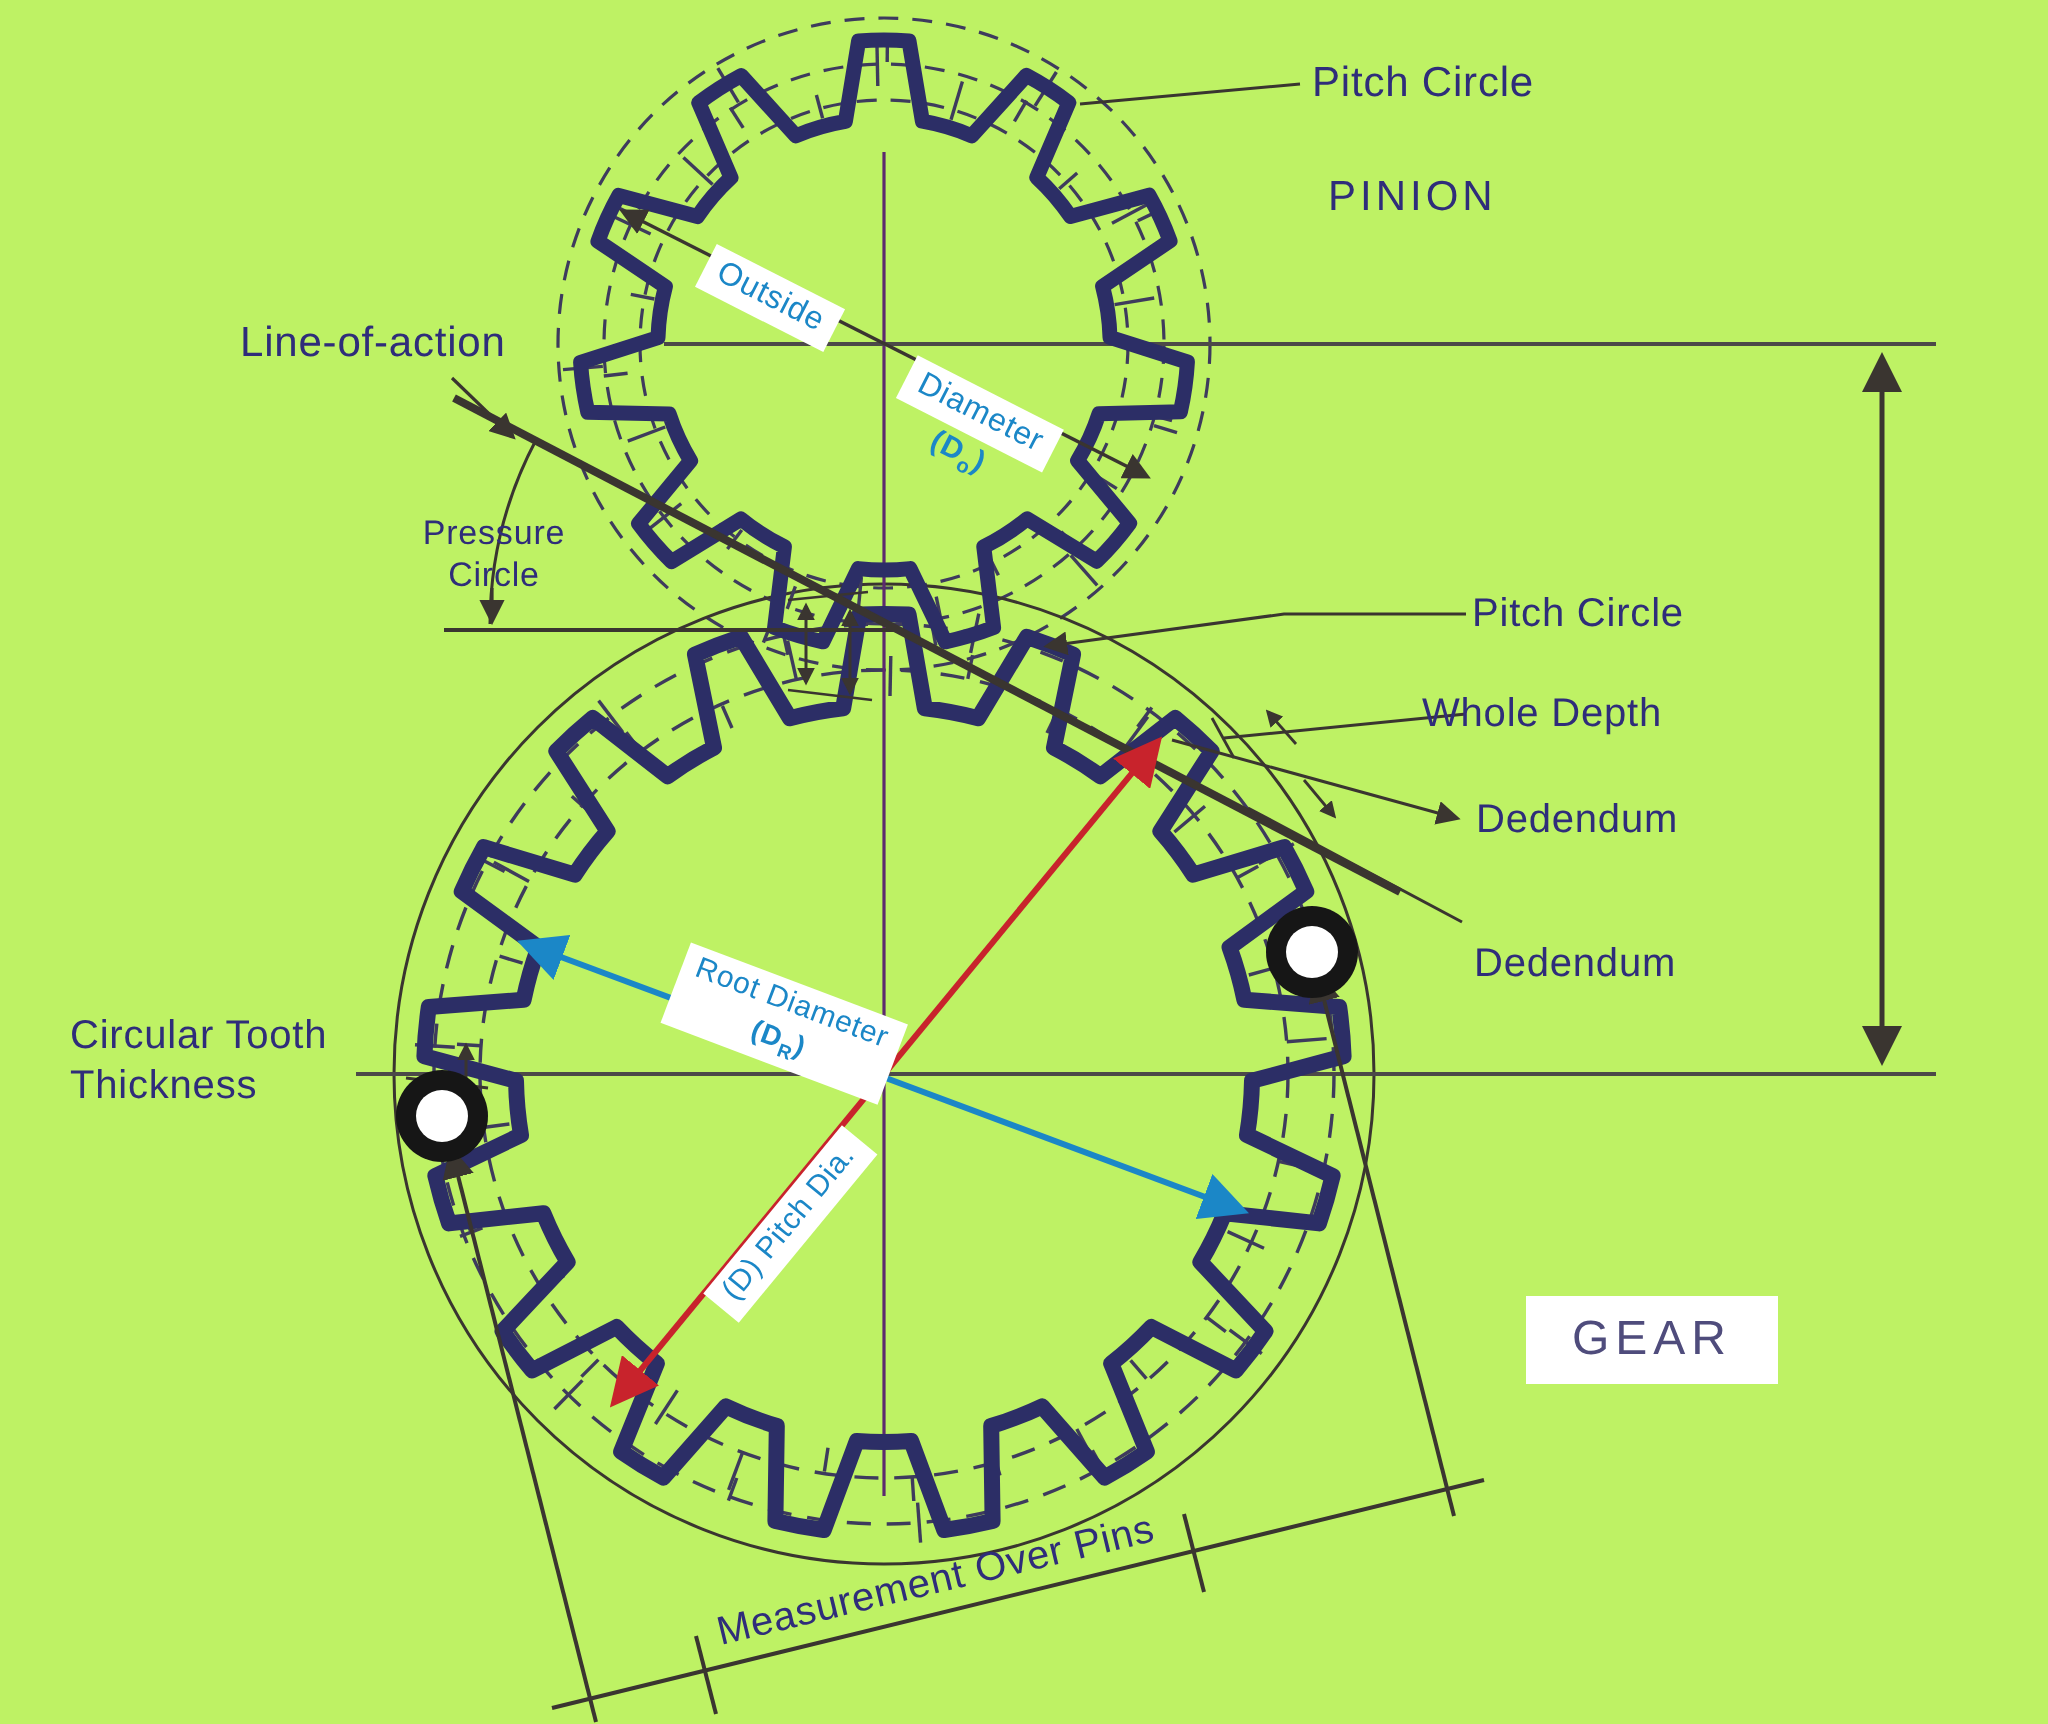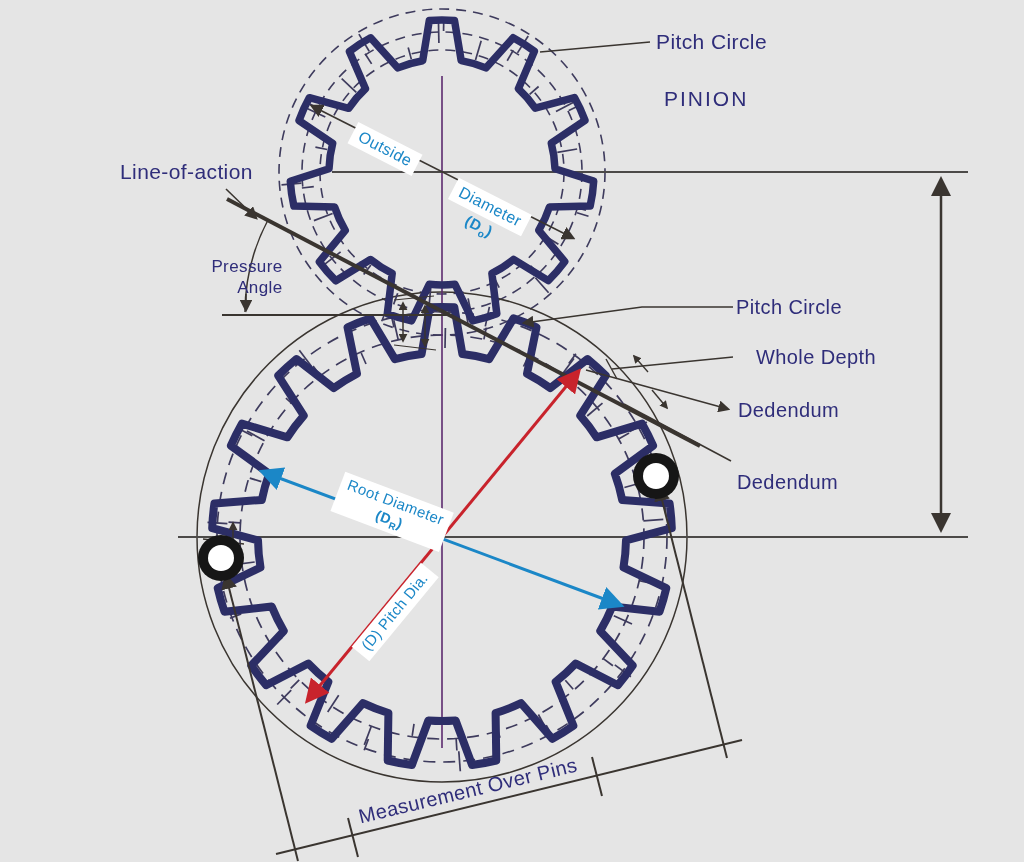--- a/index.html
+++ b/index.html
@@ -1,20 +1,20 @@
 <!DOCTYPE html>
 <html style="--navy: #2c2e66; --tnavy: #2f2d7a; --blue: #1b87c7; --red: #c8232c; --dark: #3a3530; --gray: #4c4a48; --purple: #5c2a6e; --hatch: #3e3b5d;"><head>
 <meta charset="utf-8">
 <style>
   :root{
     --navy:#2c2e66; --tnavy:#2f2d7a; --blue:#1b87c7; --red:#c8232c;
     --dark:#3a3530; --gray:#4c4a48; --purple:#5c2a6e; --hatch:#3e3b5d;
   }
   html,body{margin:0;padding:0;background:#fff;}
-  .stage{position:relative;width:1024px;height:862px;background:#e5e5e5;overflow:hidden;
+  .stage{position:relative;width:1024px;height:862px;background:#bef264;overflow:hidden;
          font-family:"Liberation Sans",sans-serif;}
   .stage svg{position:absolute;left:0;top:0;}
   svg line,svg path,svg circle,svg polyline{fill:none;}
   .s-navy{stroke:var(--navy);} .s-dark{stroke:var(--dark);} .s-gray{stroke:var(--gray);}
   .s-purple{stroke:var(--purple);} .s-red{stroke:var(--red);} .s-blue{stroke:var(--blue);}
   .s-hatch{stroke:var(--hatch);}
   .f-dark{fill:var(--dark);stroke:none;} .f-red{fill:var(--red);stroke:none;}
   .f-blue{fill:var(--blue);stroke:none;}
   .pin-outer{fill:#161616;stroke:none;} .pin-inner{fill:#fff;stroke:none;}
   .lbl{position:absolute;color:var(--tnavy);font-size:20px;letter-spacing:.4px;
@@ -188,45 +188,50 @@
     <circle class="pin-inner" cx="656" cy="476" r="13"></circle>
   </g>
 </svg>
 
 <div class="lbl big" style="left:656px;top:29px">Pitch Circle</div>
 
 <div class="lbl big" style="left:664px;top:86px;letter-spacing:2px">PINION</div>
 
 <div class="lbl big" style="left:120px;top:159px">Line-of-action</div>
 
-<div class="lbl ctr" style="left:247px;top:277px;font-size:17px;text-align:right">
+<div class="lbl ctr" style="left:247px;top:277px;font-size:17px;text-align:center">
   <div>Pressure</div>
-  <div>Angle</div>
+  <div>Circle</div>
 </div>
 
 
 <div class="lbl" style="left:736px;top:295px">Pitch Circle</div>
 
-<div class="lbl" style="left:756px;top:345px">Whole Depth</div>
+<div class="lbl" style="left:711px;top:345px">Whole Depth</div>
 
 <div class="lbl" style="left:738px;top:398px">Dedendum</div>
 
 <div class="lbl" style="left:737px;top:470px">Dedendum</div>
 
+<div class="lbl" style="left:35px;top:506px">
+  <div>Circular Tooth</div>
+  <div>Thickness</div>
+</div>
 
 <div class="lbl ctr whitebox bluetxt" style="left:385px;top:149px;font-size:16px;transform:translate(-50%,-50%) rotate(27deg)">Outside</div>
 
 <div class="lbl ctr whitebox bluetxt" style="left:490px;top:207px;font-size:16px;transform:translate(-50%,-50%) rotate(27deg)">Diameter</div>
 
 <div class="lbl ctr bluetxt" style="left:478px;top:228px;font-size:15px;font-weight:bold;transform:translate(-50%,-50%) rotate(27deg)">
   <span>(D</span><sub>o</sub><span>)</span>
 </div>
 
 <div class="lbl ctr whitebox bluetxt" style="left:392px;top:512px;font-size:15px;transform:translate(-50%,-50%) rotate(20.7deg)">
   <div>Root Diameter</div>
   <div style="font-weight:bold;font-size:14px"><span>(D</span><sub>R</sub><span>)</span></div>
 </div>
 
 <div class="lbl ctr whitebox bluetxt" style="left:395px;top:612px;font-size:15px;transform:translate(-50%,-50%) rotate(-50.5deg)">(D) Pitch Dia.</div>
 
+<div class="lbl ctr whitebox" style="left:826px;top:670px;width:112px;height:40px;line-height:40px;font-size:24px;letter-spacing:3px;color:#4f4c7c">GEAR</div>
 
 <div class="lbl ctr" style="left:468px;top:791px;transform:translate(-50%,-50%) rotate(-13.5deg)">Measurement Over Pins</div>
 </div>
 
 </body></html>

